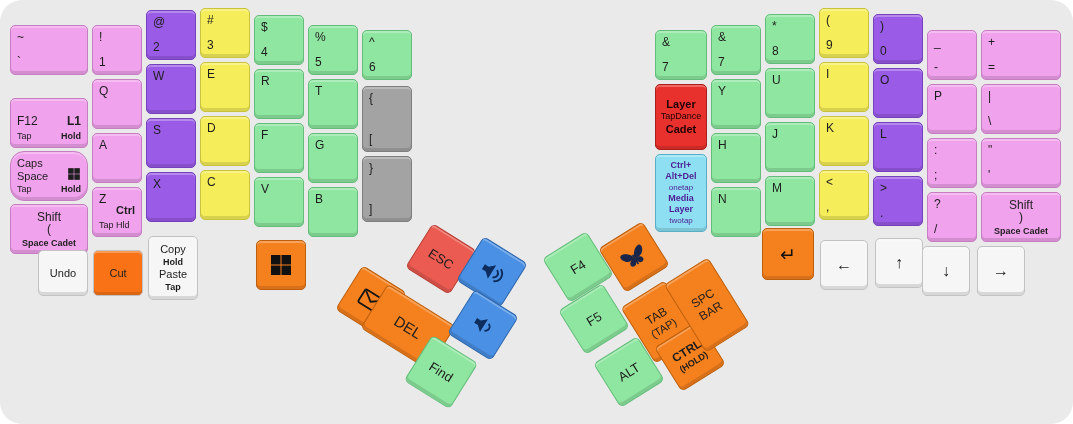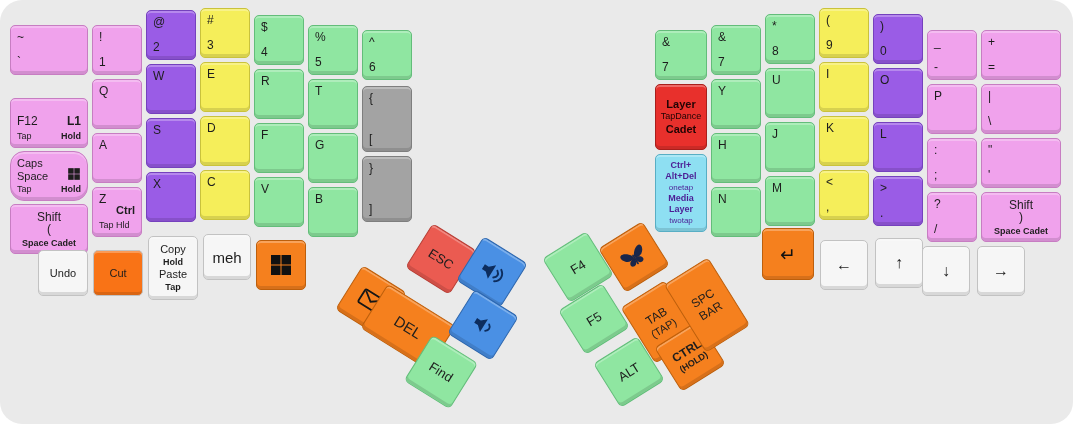--- a/index.html
+++ b/index.html
@@ -157,23 +157,20 @@
       <span class="klabel pos-mc fs11">Cut</span>
     </div>
     <div class="key" style="left: 148px; top: 236px; width: 50px; height: 64px; background: rgb(246, 246, 246); border-color: rgb(194, 194, 194);">
       <span class="stack">
         <span class="fs11">Copy</span>
         <span class="fs9 fw">Hold</span>
         <span class="fs11">Paste</span>
         <span class="fs9 fw">Tap</span>
       </span>
     </div>
-    <div class="key" style="left: 203px; top: 234px; width: 48px; height: 46px; background: rgb(246, 246, 246); border-color: rgb(194, 194, 194);">
-      <span class="klabel pos-mc fs15">meh</span>
-    </div>
     <div class="key" style="left: 256px; top: 240px; width: 50px; height: 50px; background: rgb(245, 128, 30); border-color: rgb(189, 95, 12); color: rgb(17, 17, 17);">
       <span class="klabel icon pos-mc" style="width: 24px; height: 24px;">
         <svg viewBox="0 0 24 24" fill="currentColor">
           <rect x="2" y="2" width="9.5" height="9.5"></rect>
           <rect x="12.5" y="2" width="9.5" height="9.5"></rect>
           <rect x="2" y="12.5" width="9.5" height="9.5"></rect>
           <rect x="12.5" y="12.5" width="9.5" height="9.5"></rect>
         </svg>
       </span>
     </div>

